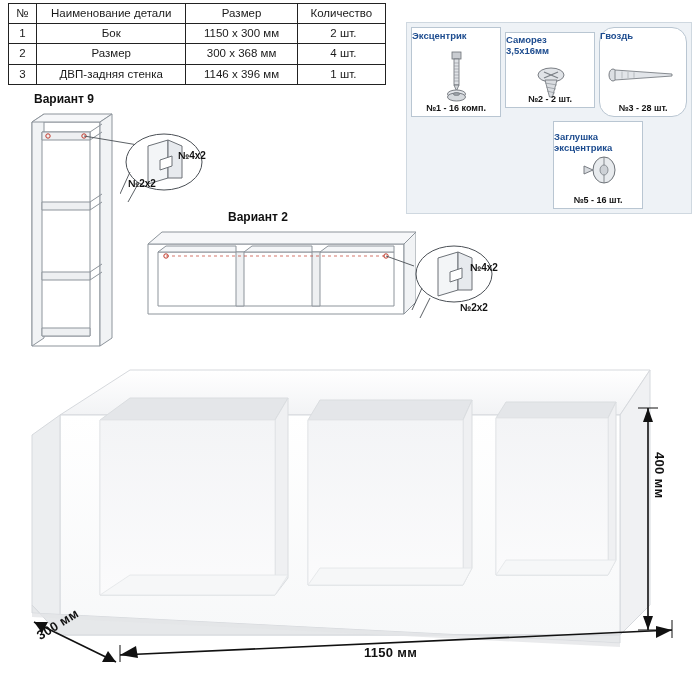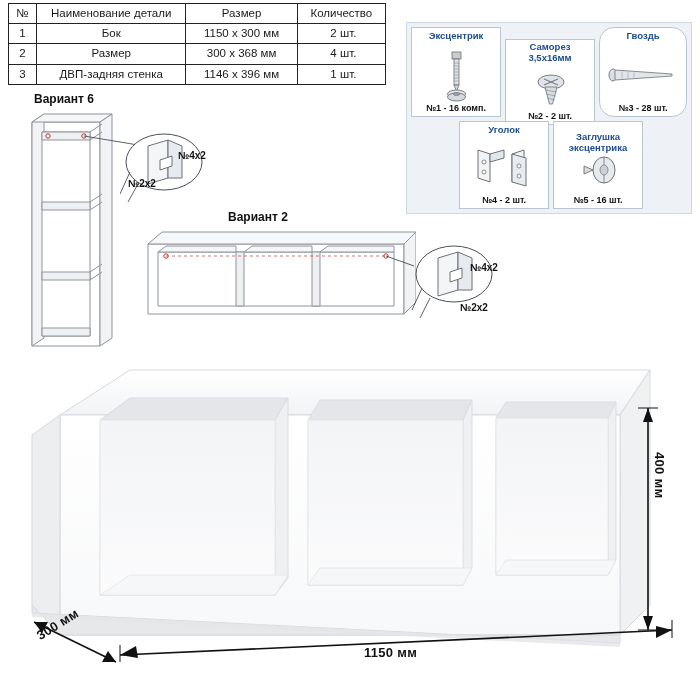--- a/index.html
+++ b/index.html
@@ -46,21 +46,20 @@
     background: #eef2f6;
     border: 1px solid #cfd8e0;
   }
   .hw-cell {
     position: absolute;
     background: #ffffff;
     border: 1px solid #b9c6d2;
     box-sizing: border-box;
   }
   .hw-title {
-    text-align: center;
     font-size: 9.5px;
     font-weight: bold;
     color: #1d4c8f;
     line-height: 1.15;
     margin-top: 3px;
   }
   .hw-qty {
     position: absolute;
     bottom: 3px;
     left: 0; right: 0;
@@ -153,21 +152,21 @@
         <path d="M42 37 L47 37 L44.5 43 Z" fill="#d3d6da" stroke="#6c7177" stroke-width="0.8"></path>
 
         <ellipse cx="44.5" cy="46" rx="9" ry="4" fill="#e3e6ea" stroke="#6c7177" stroke-width="0.9"></ellipse>
         <ellipse cx="44.5" cy="49" rx="9" ry="4" fill="#d6dade" stroke="#6c7177" stroke-width="0.9"></ellipse>
         <ellipse cx="44.5" cy="46" rx="3.2" ry="1.5" fill="#9aa0a6" stroke="#6c7177" stroke-width="0.6"></ellipse>
       </svg>
     </div>
     <div class="hw-qty">№1 - 16 комп.</div>
   </div>
 
-  <div class="hw-cell" style="left:98px; top:16px; width:90px; height:86px;">
+  <div class="hw-cell" style="left:98px; top:9px; width:90px; height:76px;">
     <div class="hw-title" style="margin-top:2px;">
       <span>Саморез</span><br>
       <span>3,5х16мм</span>
     </div>
     <div class="hw-art" style="top:30px;">
       <svg width="90" height="40" viewBox="0 0 90 40">
         <ellipse cx="45" cy="12" rx="13" ry="7" fill="#e0e3e7" stroke="#6c7177" stroke-width="0.9"></ellipse>
         <line x1="38" y1="9" x2="52" y2="15" stroke="#7a7f85" stroke-width="1.2"></line>
         <line x1="52" y1="9" x2="38" y2="15" stroke="#7a7f85" stroke-width="1.2"></line>
         <path d="M39 17 L51 17 L46.5 34 L43.5 34 Z" fill="#dadde1" stroke="#6c7177" stroke-width="0.8"></path>
@@ -190,57 +189,39 @@
         <g stroke="#9aa0a6" stroke-width="0.6">
           <line x1="22" y1="23.5" x2="22" y2="30.5"></line>
           <line x1="28" y1="24" x2="28" y2="30"></line>
           <line x1="34" y1="24.3" x2="34" y2="29.8"></line>
         </g>
       </svg>
     </div>
     <div class="hw-qty">№3 - 28 шт.</div>
   </div>
 
-  <div class="hw-cell" style="left:52px; top:98px; width:90px; height:88px;">
-    <div class="hw-title">Уголок</div>
-    <div class="hw-art">
-      <svg width="90" height="52" viewBox="0 0 90 52">
-
-        <path d="M18 8 L30 12 L30 40 L18 36 Z" fill="#f2f4f6" stroke="#6c7177" stroke-width="1"></path>
-        <path d="M30 12 L44 8 L44 16 L30 20 Z" fill="#e4e7ea" stroke="#6c7177" stroke-width="1"></path>
-        <circle cx="24" cy="20" r="2" fill="#fff" stroke="#6c7177" stroke-width="0.8"></circle>
-        <circle cx="24" cy="30" r="2" fill="#fff" stroke="#6c7177" stroke-width="0.8"></circle>
-
-        <path d="M52 12 L64 8 L64 36 L52 40 Z" fill="#f2f4f6" stroke="#6c7177" stroke-width="1"></path>
-        <path d="M52 12 L52 40 L66 44 L66 16 Z" fill="#e9ecef" stroke="#6c7177" stroke-width="1"></path>
-        <circle cx="59" cy="24" r="2" fill="#fff" stroke="#6c7177" stroke-width="0.8"></circle>
-        <circle cx="59" cy="34" r="2" fill="#fff" stroke="#6c7177" stroke-width="0.8"></circle>
-      </svg>
-    </div>
-    <div class="hw-qty">№4 - 2 шт.</div>
-  </div>
 
   <div class="hw-cell" style="left:146px; top:98px; width:90px; height:88px;">
     <div class="hw-title" style="margin-top:10px;">
       <span>Заглушка</span><br>
       <span>эксцентрика</span>
     </div>
     <div class="hw-art" style="top:30px;">
       <svg width="90" height="40" viewBox="0 0 90 40">
         <ellipse cx="50" cy="18" rx="11" ry="13" fill="#e8ebee" stroke="#6c7177" stroke-width="1"></ellipse>
         <path d="M50 5 L50 31" stroke="#6c7177" stroke-width="0.8"></path>
         <path d="M39 18 L30 14 L30 22 Z" fill="#d8dbdf" stroke="#6c7177" stroke-width="0.9"></path>
         <ellipse cx="50" cy="18" rx="4" ry="5" fill="#cdd1d6" stroke="#6c7177" stroke-width="0.7"></ellipse>
       </svg>
     </div>
     <div class="hw-qty">№5 - 16 шт.</div>
   </div>
 </div>
 
-<div class="abs variant-label" style="left:34px; top:92px;">Вариант 6</div>
+<div class="abs variant-label" style="left:34px; top:92px;">Вариант 9</div>
 
 <div class="abs" style="left:14px; top:106px;">
   <svg width="210" height="260" viewBox="0 0 210 260">
 
     <g stroke="#8d949b" stroke-width="1" fill="#fbfcfd">
 
       <polygon points="18,16 86,16 86,240 18,240" fill="#ffffff"></polygon>
 
       <polygon points="18,16 30,8 30,232 18,240" fill="#f1f3f5"></polygon>
       <polygon points="18,16 30,8 98,8 86,16" fill="#f6f7f9"></polygon>

